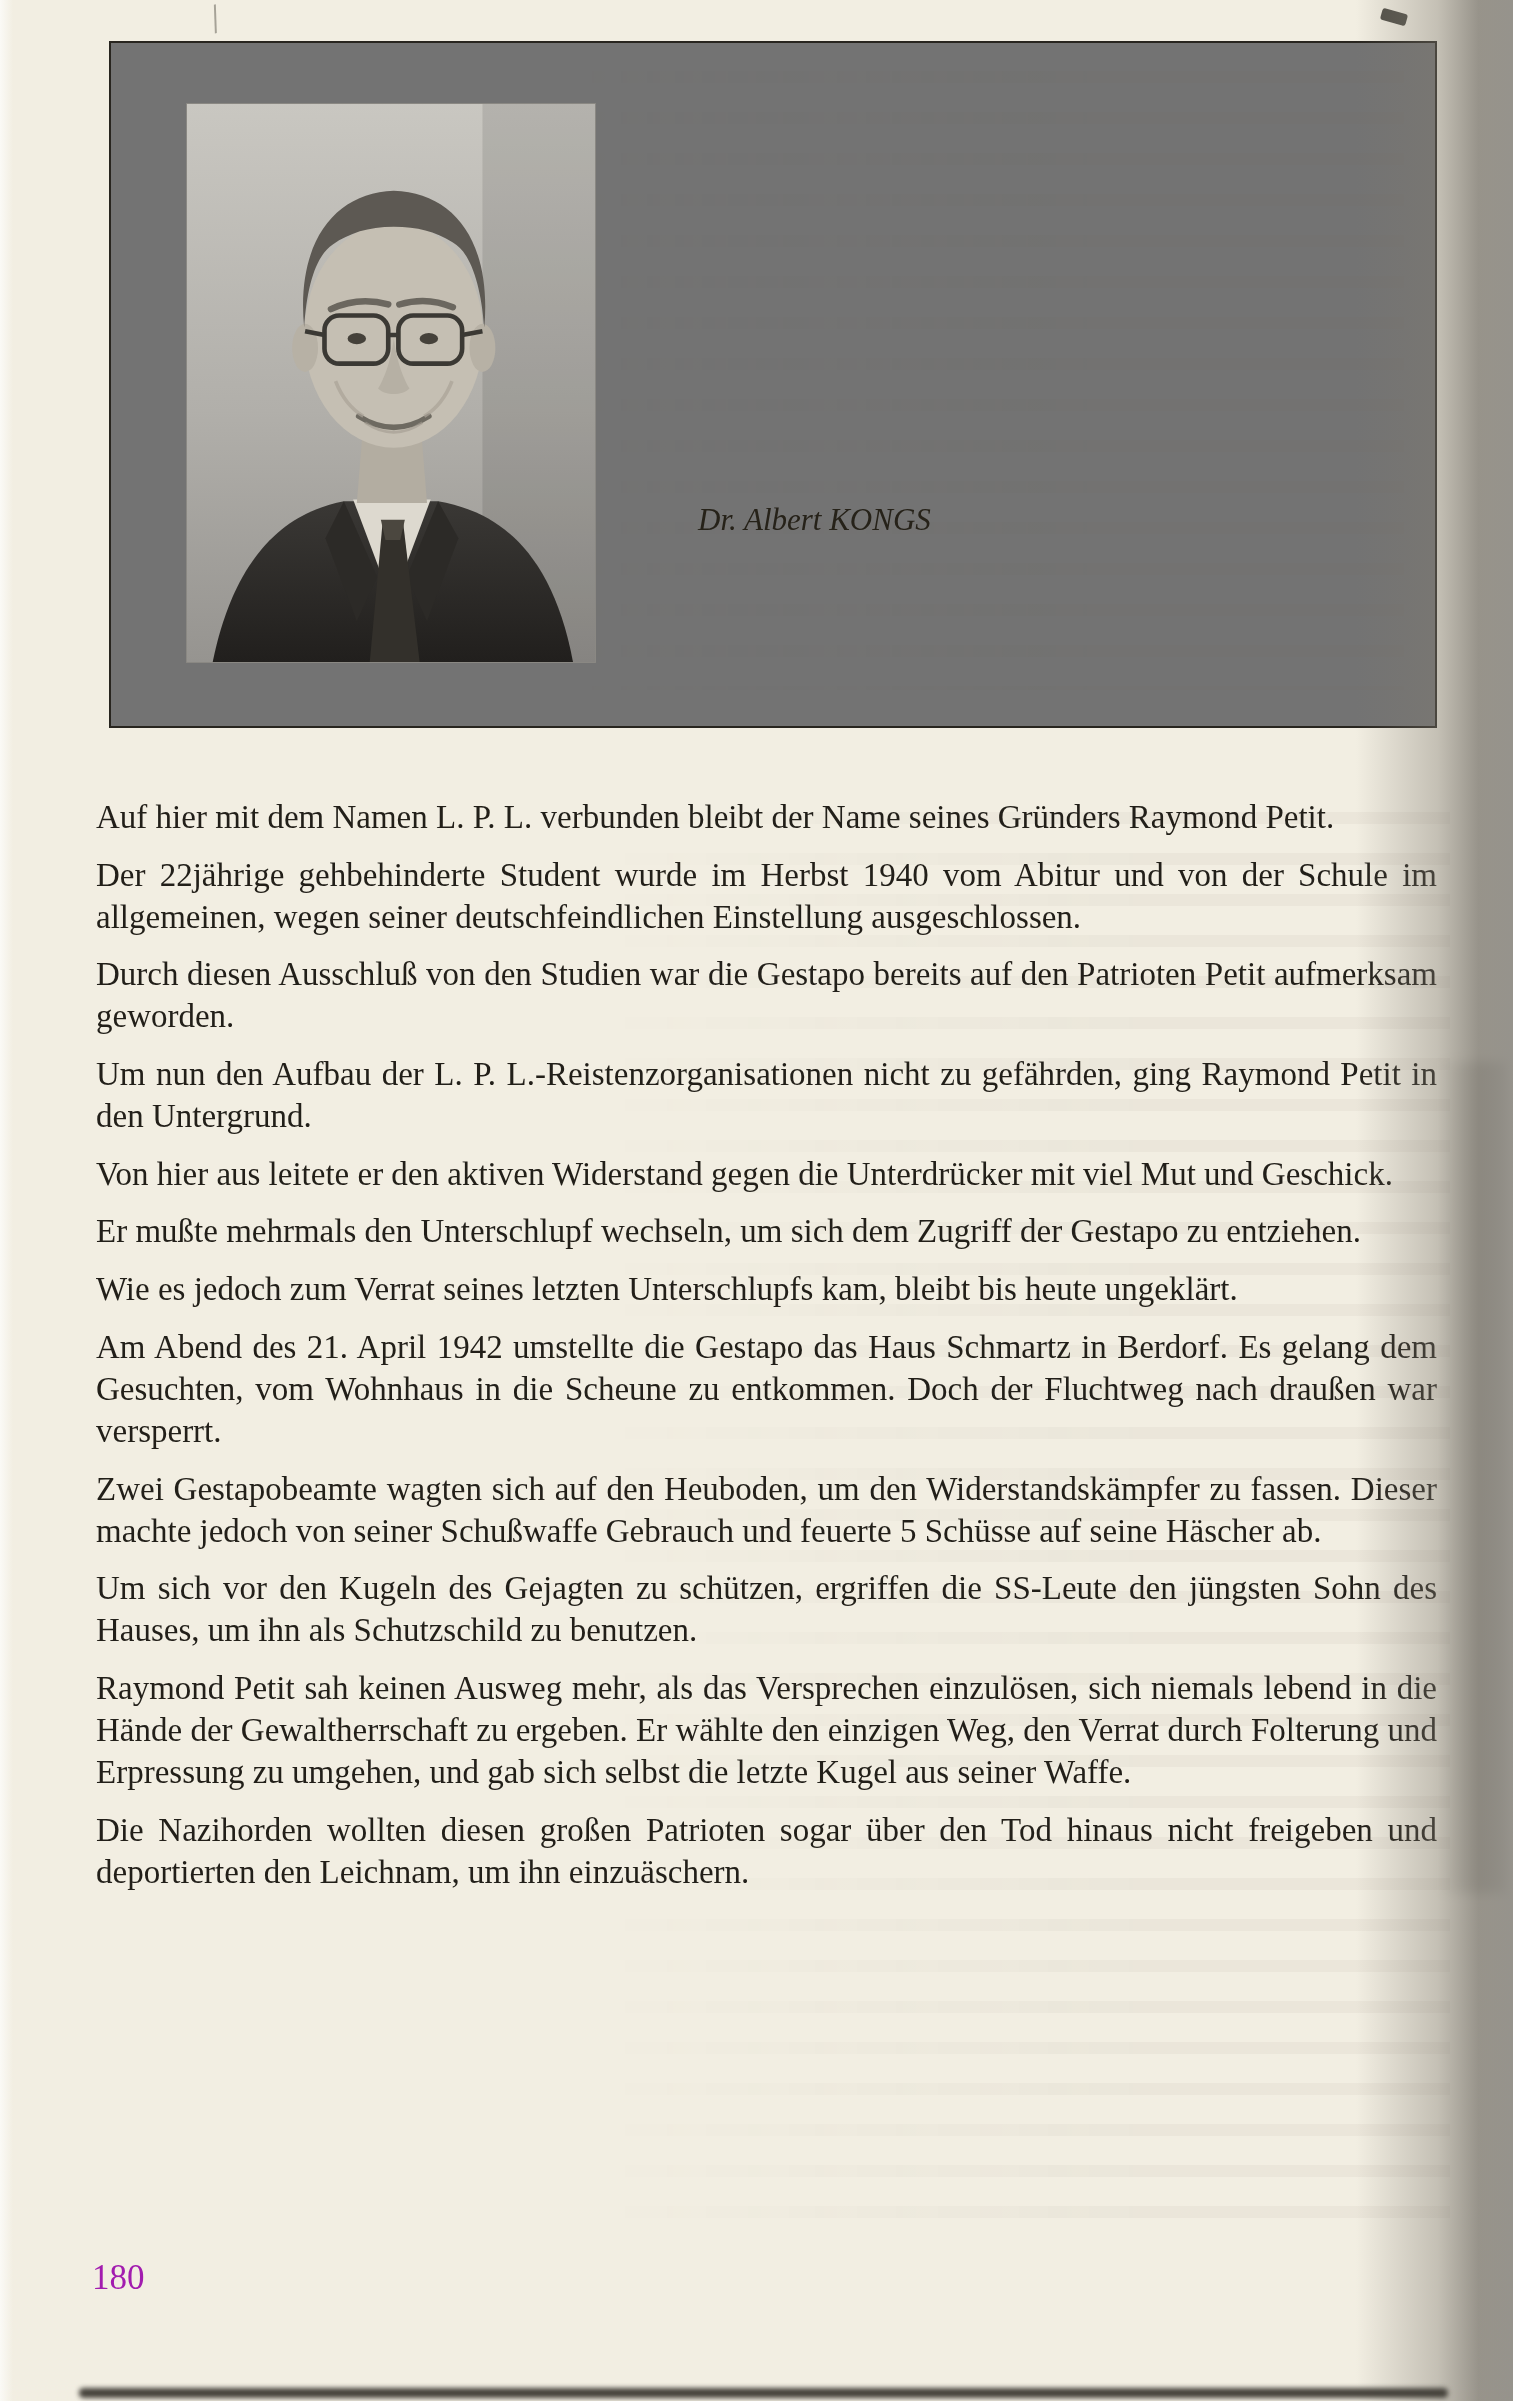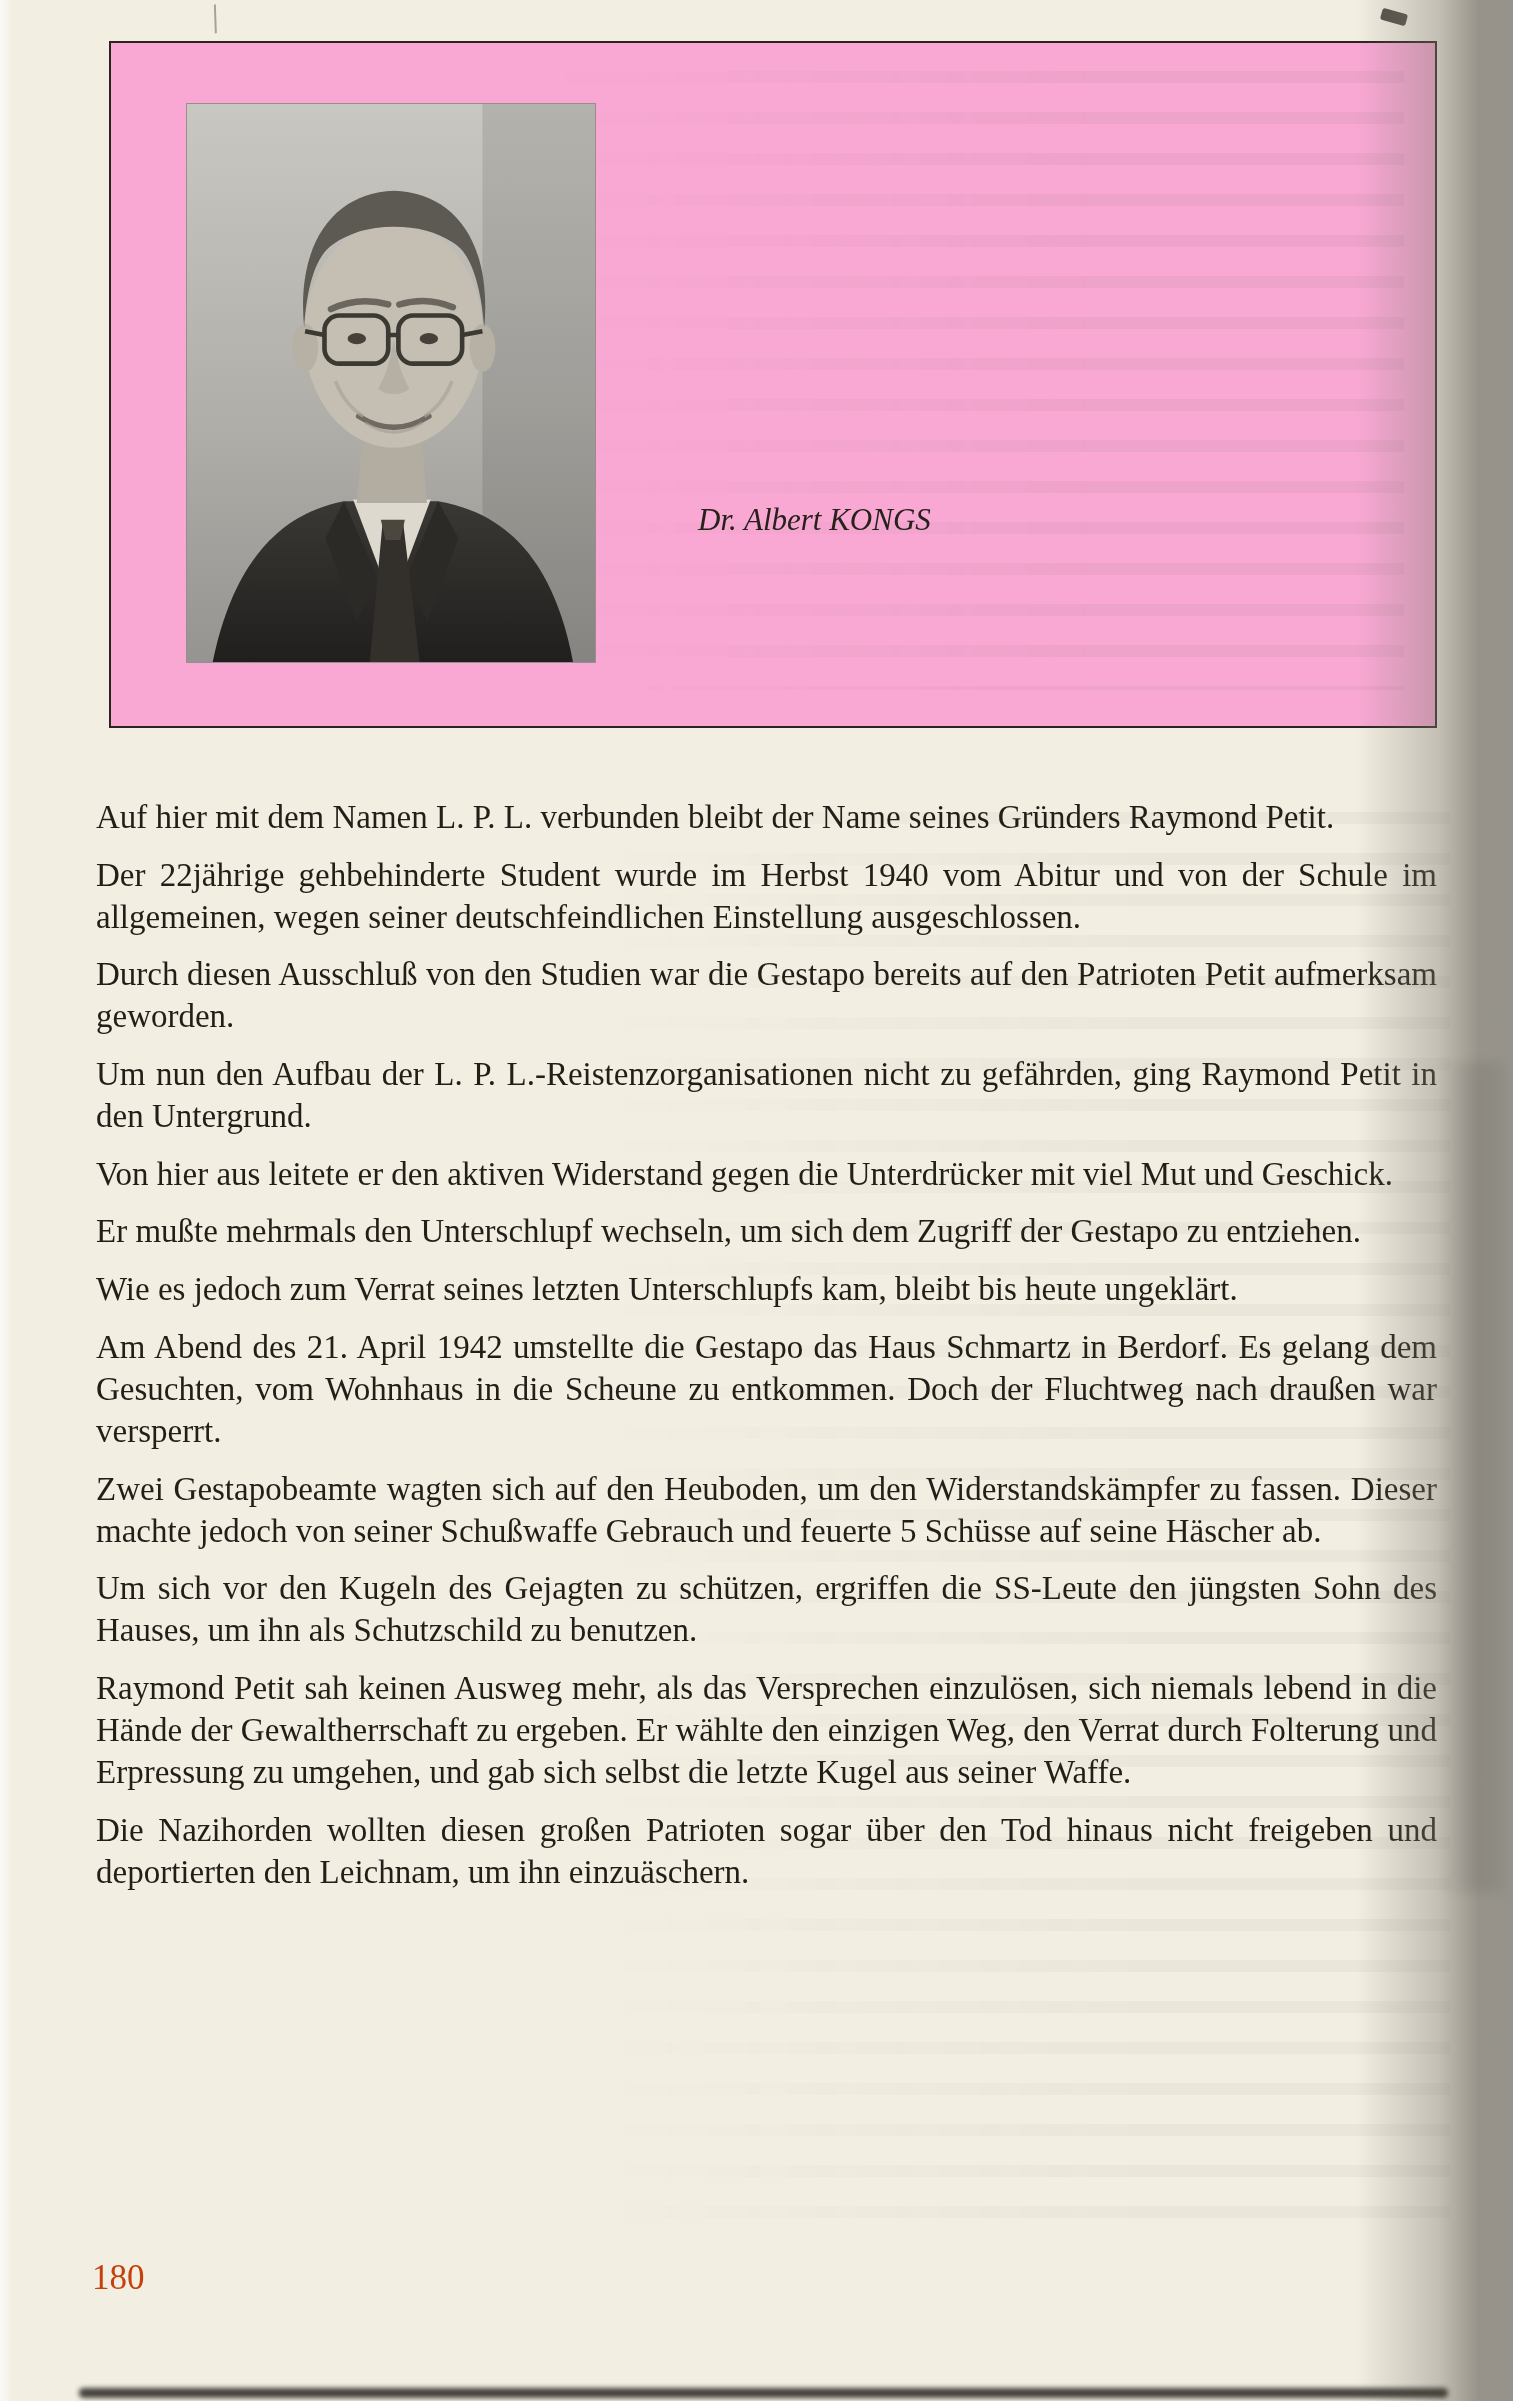--- a/index.html
+++ b/index.html
@@ -16,21 +16,21 @@
   .left-edge {
     position: absolute; left: 0; top: 0; width: 13px; height: 100%;
     background: linear-gradient(to right, #fbfaf6, rgba(251,250,246,0));
   }
   
   .photo-frame {
     position: absolute;
     left: 109px; top: 41px;
     width: 1328px; height: 687px;
     border: 2.8px solid #28251f;
-    background: #f9a8d4;
+    background: #737373;
     box-sizing: border-box;
   }
   .photo {
     position: absolute;
     left: 76px; top: 61px;
     width: 408px; height: 558px;
     background: #a9a7a2;
     box-shadow: 0 0 0 0.9px #8d8b85;
   }
   .photo svg { display: block; width: 100%; height: 100%; }
@@ -55,21 +55,21 @@
     line-height: 42px;
     text-align: justify;
     hyphens: auto;
     -webkit-hyphens: auto;
     color: #221f19;
   }
   .page-number {
     position: absolute;
     left: 92px; top: 2258px;
     font-size: 35px;
-    color: #c2410c;
+    color: #a21caf;
   }
   
   .ghost {
     position: absolute;
     pointer-events: none;
     background: repeating-linear-gradient(
       to bottom,
       rgba(112,105,90,0.16) 0px, rgba(112,105,90,0.16) 12px,
       rgba(112,105,90,0)   12px, rgba(112,105,90,0)   41px);
     -webkit-mask-image: linear-gradient(to right, transparent 0%, #000 65%);

